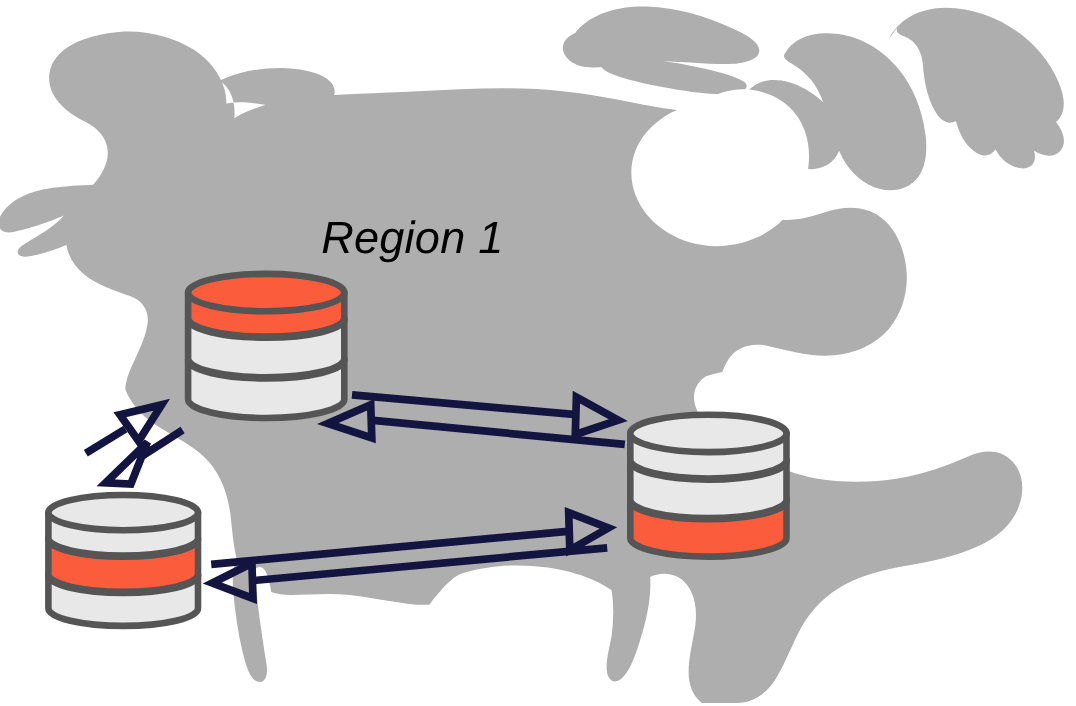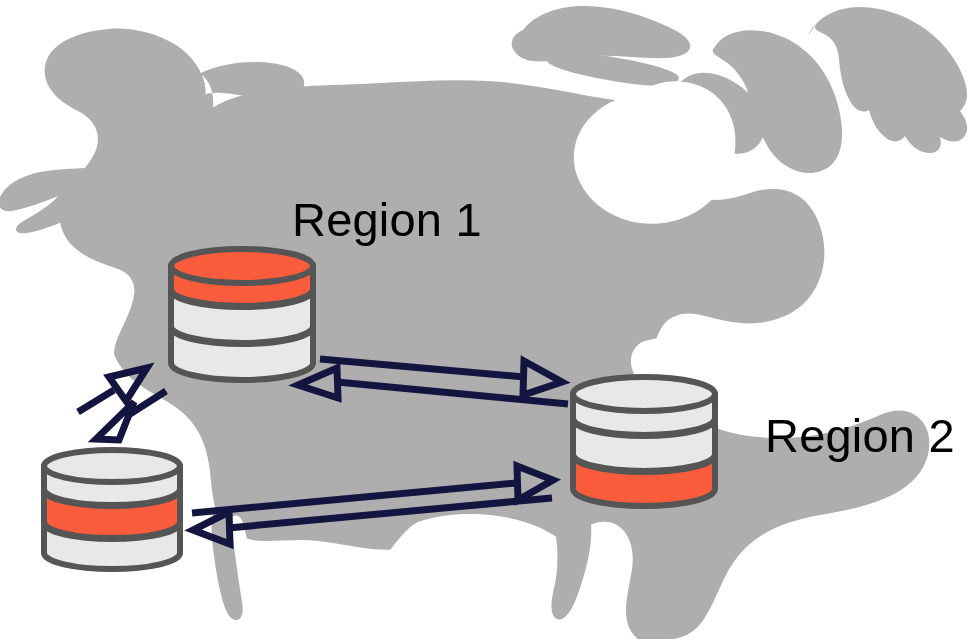--- a/index.html
+++ b/index.html
@@ -21,26 +21,27 @@
   #stage svg.layer {
     position: absolute;
     top: 0;
     left: 0;
     width: 978px;
     height: 642px;
   }
   .region-label {
     position: absolute;
     font-family: "Liberation Sans", sans-serif;
-    font-size: 47px;
+    font-size: 41px;
     font-weight: 400;
     color: #000000;
     white-space: nowrap;
     letter-spacing: 0.2px;
     line-height: 1;
+    font-style: italic;
   }
   #label-region-1 { left: 292px; top: 196px; }
   #label-region-2 { left: 765px; top: 412px; }
   #label-region-3 { left: 32px; top: 588px; }
 </style>
 </head>
 <body>
 
 <div id="stage">
 
@@ -538,16 +539,15 @@
 
       <g>
         <path d="M 44,466 L 44,489 A 68,16 0 0 0 180,489 L 180,466 Z" fill="#e8e8e8" stroke="#555555" stroke-width="6" stroke-linejoin="round"></path>
         <ellipse cx="112" cy="466" rx="68" ry="16" fill="#e8e8e8" stroke="#555555" stroke-width="6"></ellipse>
       </g>
     </g>
   </svg>
 
   <div class="region-label" id="label-region-1">Region 1</div>
 
-  <div class="region-label" id="label-region-2">Region 2</div>
 
 
 </div>
 
 </body></html>

